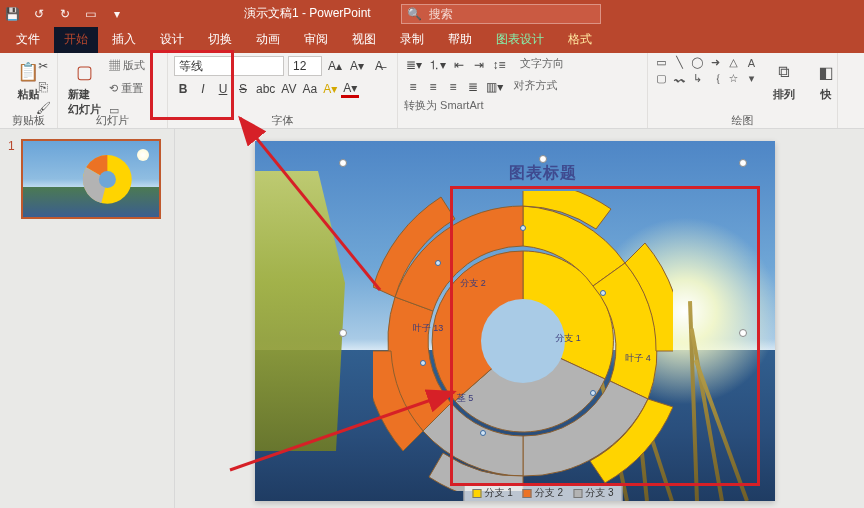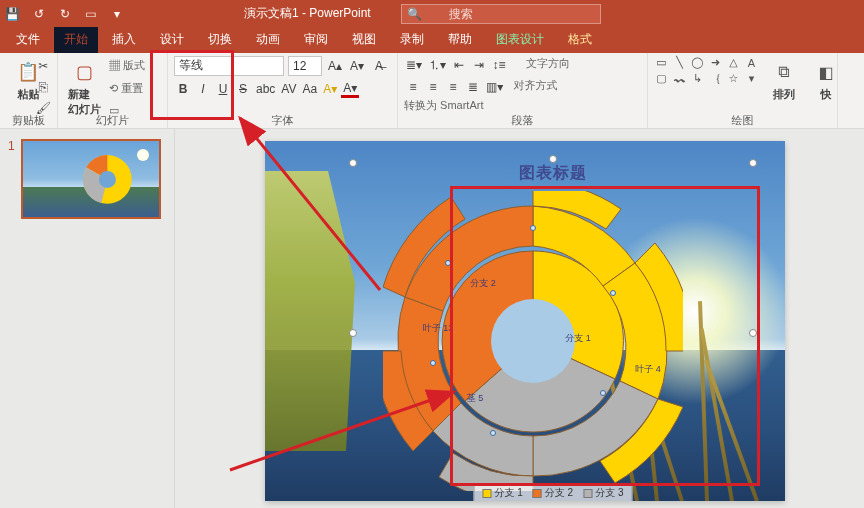--- a/index.html
+++ b/index.html
@@ -4,34 +4,34 @@
 <style>
 * { margin:0; padding:0; box-sizing:border-box; font-family:"Microsoft YaHei",sans-serif; }
 body { width:864px; height:508px; background:#fff; position:relative; overflow:hidden; font-size:12px; color:#333; }
 
 
 .titlebar { height:27px; background:#b9472d; display:flex; align-items:center; padding:0 6px; color:#fff; font-size:12px; }
 .tb-left { display:flex; gap:12px; align-items:center; }
 .tb-ic { width:14px; height:14px; display:flex; align-items:center; justify-content:center; opacity:.95; font-size:12px; }
 .tb-title { margin-left:120px; font-size:12px; }
 .tb-search { margin-left:30px; display:flex; align-items:center; background:#ca5a42; border:1px solid rgba(255,255,255,.35); height:20px; width:200px; padding:0 6px; gap:6px; }
-.tb-search input { background:transparent; border:none; outline:none; color:#fff; font-size:12px; width:100%;margin-left:20px; }
+.tb-search input { background:transparent; border:none; outline:none; color:#fff; font-size:12px; width:100%; }
 .tb-search input::placeholder { color:#f4d9d2; }
 
 
 .tabs { height:26px; background:#b9472d; display:flex; align-items:flex-end; padding:0 6px; gap:4px; }
 .tab { padding:4px 10px 5px; font-size:12px; color:#fff; border-radius:0; }
 .tab.active { background:#0f172a; color:#b9472d; }
 .tab.ctx { color:#fff; }
 
 
 .ribbon { height:76px; background:#f3f2f1; border-bottom:1px solid #d8d8d8; display:flex; }
 .rgroup { border-right:1px solid #e1dfdd; padding:3px 6px 2px; display:flex; flex-direction:column; justify-content:space-between; position:relative; }
 .rlabel { font-size:11px; color:#5a5a5a; text-align:center; padding-top:1px; position:absolute; bottom:0; left:0; right:0; }
-.font-name { width:110px; height:20px; border:1px solid #c8c6c4; background:#fff; padding:0 4px; display:flex; align-items:flex-start; font-size:12px; }
+.font-name { width:110px; height:20px; border:1px solid #c8c6c4; background:#fff; padding:0 4px; display:flex; align-items:center; font-size:12px; }
 .font-size { width:34px; height:20px; border:1px solid #c8c6c4; background:#fff; padding:0 4px; display:flex; align-items:center; font-size:12px; }
 .font-row { display:flex; gap:4px; align-items:center; margin-bottom:4px; }
 .btnrow { display:flex; gap:2px; }
 .fbtn { min-width:18px; height:18px; display:flex; align-items:center; justify-content:center; font-size:12px; color:#444; padding:0 2px; }
 .stackbig { display:flex; flex-direction:column; align-items:center; gap:1px; padding:2px 4px; }
 .stackbig .glyph { width:28px; height:28px; display:flex; align-items:center; justify-content:center; font-size:18px; color:#b9472d; }
 .stackbig .txt { font-size:11px; color:#444; white-space:nowrap;font-weight:bold; }
 .smalltxt { font-size:11px; color:#666; }
 
 
@@ -41,21 +41,21 @@
 
 .workspace { position:absolute; top:129px; left:0; right:0; bottom:0; display:flex; }
 .thumb-pane { width:175px; background:#e9e9e7; border-right:1px solid #d8d8d8; padding:10px 8px; }
 .thumb-item { display:flex; gap:6px; }
 .thumb-num { font-size:12px; color:#b9472d; }
 .thumb-box { width:140px; height:80px; border:2px solid #c0592d; background:#bbb; position:relative; overflow:hidden; }
 .thumb-box .sky { position:absolute; inset:0; background:linear-gradient(#6aa4d8 0%,#8fbde1 50%,#bcd9ef 60%,#4c7a52 60%,#3b5e8f 100%); }
 .thumb-box .sun { position:absolute; right:10px; top:8px; width:12px; height:12px; background:radial-gradient(circle,#fff,#fffad0); border-radius:50%; }
 .thumb-box .chartlet { position:absolute; left:35%; top:10%; width:55%; height:80%; }
 .slide-area { flex:1; background:#e9e9e7; position:relative; display:flex; align-items:flex-start; padding:12px 0 0 80px; }
-.slide { width:520px; height:360px; background:#fff; box-shadow:0 2px 6px rgba(0,0,0,.2); position:relative; overflow:hidden;margin-left:10px; }
+.slide { width:520px; height:360px; background:#fff; box-shadow:0 2px 6px rgba(0,0,0,.2); position:relative; overflow:hidden; }
 .scene { position:absolute; inset:0; }
 .sky2 { position:absolute; inset:0; background:linear-gradient(180deg,#4e86c6 0%,#6fa6d6 35%,#a9cbe6 55%,#d6e7f4 58%,#315f8f 58%,#2a4f7d 80%,#1f3c63 100%); }
 .sunflare { position:absolute; right:-20px; top:60px; width:220px; height:220px; background:radial-gradient(circle,#fff 0%,rgba(255,255,200,.85) 20%,rgba(255,255,200,0) 60%); }
 .trees { position:absolute; left:0; top:30px; width:90px; height:280px; background:linear-gradient(180deg,#c9d168 0%,#a6b23a 40%,#6f7b26 100%); clip-path:polygon(0 0,70% 0,100% 40%,90% 100%,0 100%); opacity:.9; }
 .reeds { position:absolute; right:0; bottom:0; width:160px; height:200px; }
 .reed { position:absolute; bottom:0; width:4px; background:linear-gradient(#b8a04a,#6f5e28); transform-origin:bottom; }
 .chart-holder { position:absolute; left:88px; top:22px; width:400px; height:340px; }
 .chart-title { text-align:center; font-size:16px; color:#3f4a8f; font-weight:bold; letter-spacing:1px; }
 .sel-handle { position:absolute; width:8px; height:8px; border:1px solid #8a8a8a; background:#fff; border-radius:50%; }
 .chart-legend { position:absolute; bottom:0; left:50%; transform:translateX(-50%); background:rgba(255,255,255,.7); border:1px solid #999; padding:2px 8px; font-size:10px; display:flex; gap:10px; }
@@ -160,33 +160,32 @@
   </div>
 
   <div class="rgroup" style="width:250px">
     <div>
       <div class="btnrow" style="margin-bottom:4px;">
         <span class="fbtn">≣▾</span>
         <span class="fbtn">⒈▾</span>
         <span class="fbtn">⇤</span>
         <span class="fbtn">⇥</span>
         <span class="fbtn">↕≡</span>
-        <span class="smalltxt" style="margin-left:16px">文字方向</span>
+        <span class="smalltxt" style="margin-left:10px">文字方向</span>
       </div>
       <div class="btnrow">
         <span class="fbtn">≡</span>
         <span class="fbtn">≡</span>
         <span class="fbtn">≡</span>
         <span class="fbtn">≣</span>
         <span class="fbtn">▥▾</span>
         <span class="smalltxt" style="margin-left:6px">对齐方式</span>
       </div>
       <div class="smalltxt" style="margin-top:2px">转换为 SmartArt</div>
     </div>
-    <div class="rlabel">段落</div>
   </div>
 
   <div class="rgroup" style="width:190px">
     <div style="display:flex; gap:6px;">
       <div class="shapes-cell">
         <span class="sh">▭</span>
         <span class="sh">╲</span>
         <span class="sh">◯</span>
         <span class="sh">➜</span>
         <span class="sh">△</span>
@@ -272,21 +271,21 @@
           <path d="M275 208 A135 135 0 0 1 217 270 L232 292 A162 162 0 0 0 300 216 Z" fill="#ffd400"></path>
           <path d="M150 285 A135 135 0 0 1 70 262 L56 286 A162 162 0 0 0 150 312 Z" fill="#b3b3b3"></path>
           <path d="M50 240 A135 135 0 0 1 18 160 L-9 160 A162 162 0 0 0 30 260 Z" fill="#ec7224"></path>
           <path d="M22 106 A135 135 0 0 1 82 28 L68 6 A162 162 0 0 0 0 96 Z" fill="#ec7224"></path>
           </g>
           <circle cx="150" cy="150" r="42" fill="#a9cbe6"></circle>
         </svg>
 
         <div class="seg-label" style="left:225px;top:175px">分支 1</div>
         <div class="seg-label" style="left:130px;top:120px">分支 2</div>
-        <div class="seg-label" style="left:295px;top:206px">叶子 4</div>
+        <div class="seg-label" style="left:295px;top:195px">叶子 4</div>
         <div class="seg-label" style="left:85px;top:165px">叶子 13</div>
         <div class="seg-label" style="left:122px;top:235px">茎 5</div>
 
         <div class="edit-pt" style="left:180px;top:65px"></div>
         <div class="edit-pt" style="left:260px;top:130px"></div>
         <div class="edit-pt" style="left:250px;top:230px"></div>
         <div class="edit-pt" style="left:140px;top:270px"></div>
         <div class="edit-pt" style="left:80px;top:200px"></div>
         <div class="edit-pt" style="left:95px;top:100px"></div>
 

